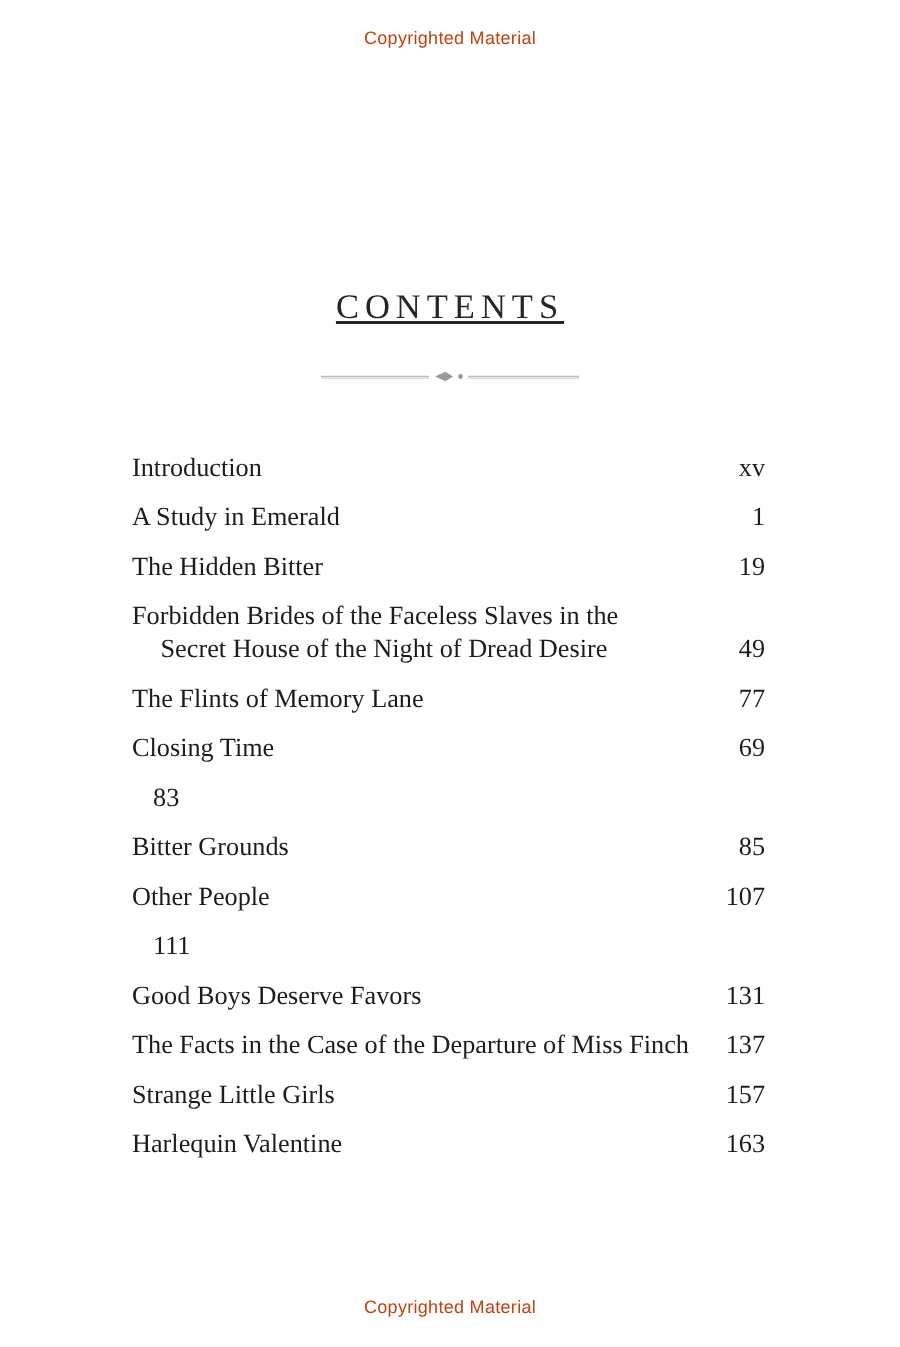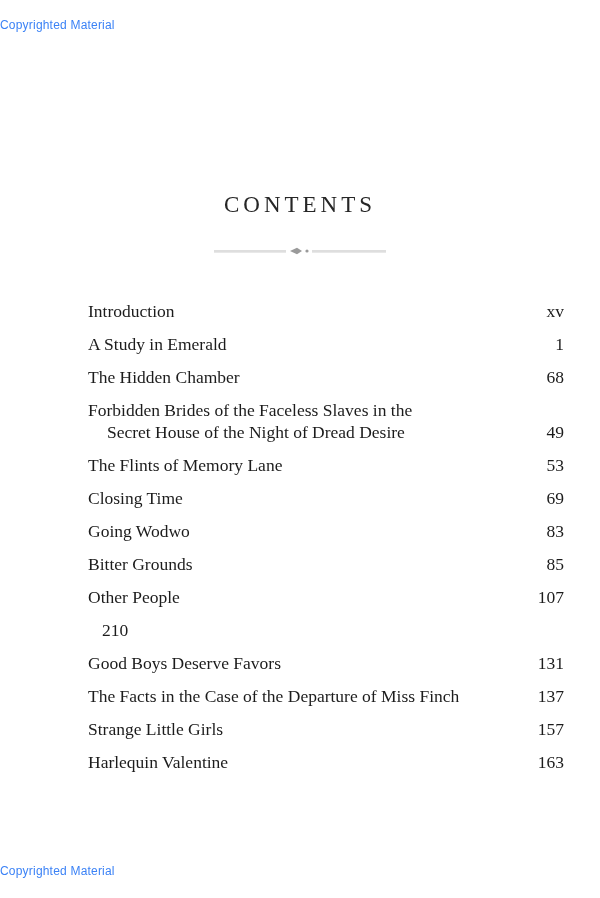--- a/index.html
+++ b/index.html
@@ -10,50 +10,51 @@
   .page {
     position: relative;
     width: 600px;
     height: 898px;
     background: #ffffff;
     overflow: hidden;
     font-family: "Liberation Serif", serif;
     color: #1c1c1c;
   }
   .copyright {
-    text-align: left;
+    text-align: center;
     font-family: "Liberation Sans", sans-serif;
     font-size: 12px;
-    color: #3b82f6;
+    color: #c2410c;
     letter-spacing: 0.2px;
   }
   .copyright-top {
     padding-top: 18px;
   }
   .copyright-bottom {
     position: absolute;
     left: 0;
     right: 0;
     bottom: 20px;
   }
   .book-title {
     margin-top: 160px;
     text-align: center;
     font-size: 23px;
     letter-spacing: 4px;
     color: #262626;
     font-weight: 400;
+    text-decoration: underline;
   }
   .divider-wrap {
     margin-top: 26px;
     text-align: center;
     line-height: 0;
   }
   .toc {
-    margin: 42px 36px 0 88px;
+    margin: 42px 90px 0 88px;
   }
   .toc-row {
     display: flex;
     justify-content: space-between;
     align-items: flex-end;
     margin-bottom: 11px;
     font-size: 17.5px;
     line-height: 22px;
     color: #1c1c1c;
   }
@@ -101,70 +102,67 @@
     <div class="toc-title">
           <div>A Study in Emerald</div>
         </div>
     <div class="toc-page">1</div>
   </div>
 
 
 
   <div class="toc-row">
     <div class="toc-title">
-          <div>The Hidden Chamber</div>
+          <div>The Hidden Bitter</div>
         </div>
-    <div class="toc-page">68</div>
+    <div class="toc-page">19</div>
   </div>
 
   <div class="toc-row">
     <div class="toc-title">
           <div>Forbidden Brides of the Faceless Slaves in the</div>
           <div class="toc-line-indent">Secret House of the Night of Dread Desire</div>
         </div>
     <div class="toc-page">49</div>
   </div>
 
   <div class="toc-row">
     <div class="toc-title">
           <div>The Flints of Memory Lane</div>
         </div>
-    <div class="toc-page">53</div>
+    <div class="toc-page">77</div>
   </div>
 
   <div class="toc-row">
     <div class="toc-title">
           <div>Closing Time</div>
         </div>
     <div class="toc-page">69</div>
   </div>
 
   <div class="toc-row">
-    <div class="toc-title">
-          <div>Going Wodwo</div>
-        </div>
     <div class="toc-page">83</div>
   </div>
 
   <div class="toc-row">
     <div class="toc-title">
           <div>Bitter Grounds</div>
         </div>
     <div class="toc-page">85</div>
   </div>
 
   <div class="toc-row">
     <div class="toc-title">
           <div>Other People</div>
         </div>
     <div class="toc-page">107</div>
   </div>
 
   <div class="toc-row">
-    <div class="toc-page">210</div>
+    <div class="toc-page">111</div>
   </div>
 
   <div class="toc-row">
     <div class="toc-title">
           <div>Good Boys Deserve Favors</div>
         </div>
     <div class="toc-page">131</div>
   </div>
 
   <div class="toc-row">

